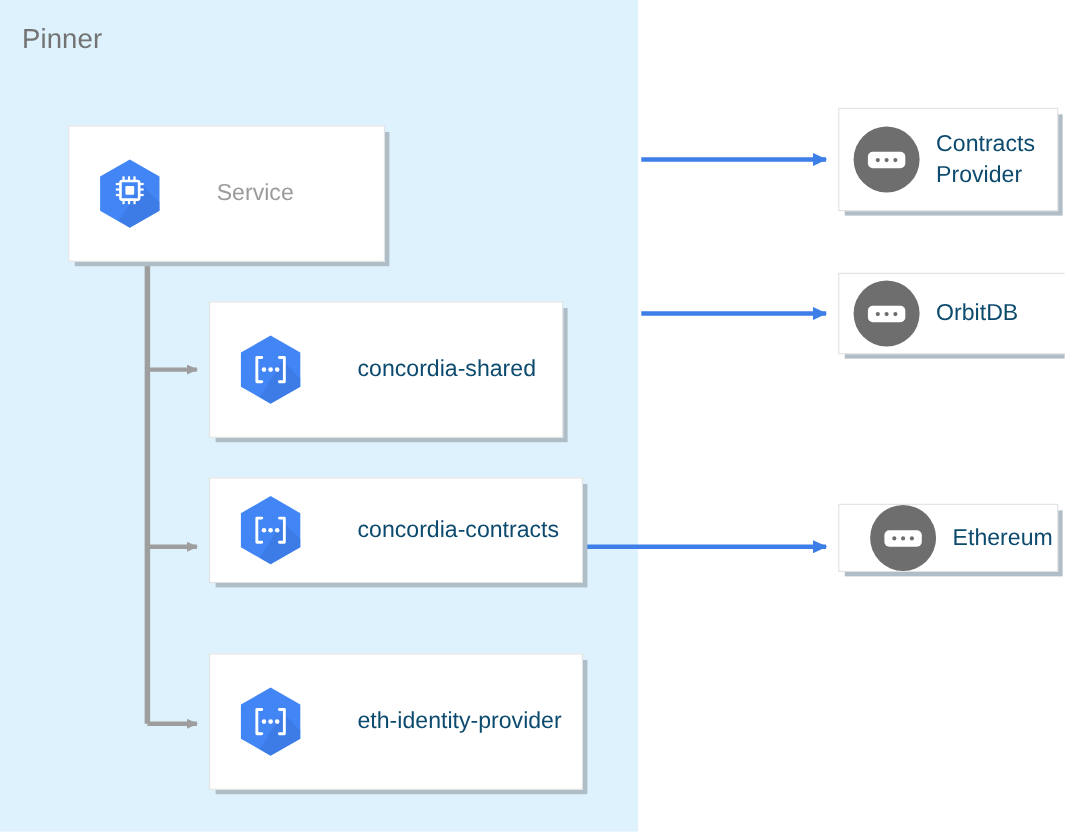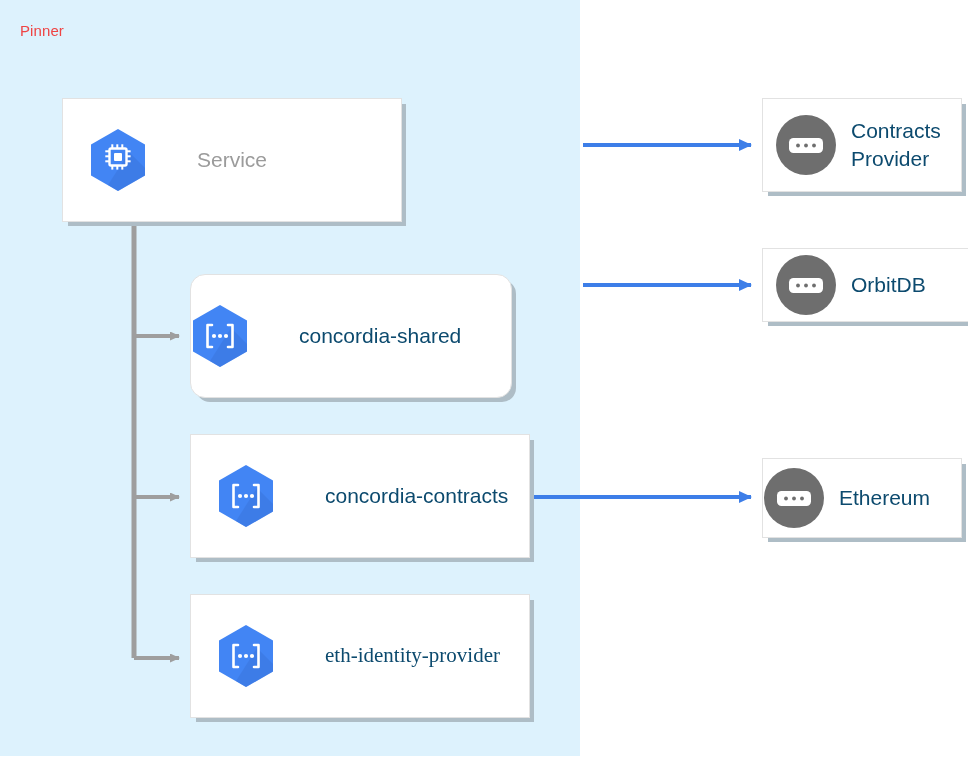--- a/index.html
+++ b/index.html
@@ -26,22 +26,22 @@
     left: 0px;
     top: 0px;
     width: 580px;
     height: 756px;
     background: #ddf2fd;
   }
   .group-title {
     position: absolute;
     left: 20px;
     top: 22px;
-    font-size: 15px;
-    color: #ef4444;
+    font-size: 25px;
+    color: #737373;
     letter-spacing: 0.1px;
     white-space: nowrap;
   }
 
   
   .node {
     position: absolute;
     background: #ffffff;
     border: 1px solid #e2e2e2;
     box-sizing: border-box;
@@ -113,21 +113,21 @@
       <path d="M134,336 L179,336" stroke="#9e9e9e" stroke-width="4" fill="none" marker-end="url(#arrowGray)"></path>
       <path d="M134,497 L179,497" stroke="#9e9e9e" stroke-width="4" fill="none" marker-end="url(#arrowGray)"></path>
       <path d="M134,658 L179,658" stroke="#9e9e9e" stroke-width="4" fill="none" marker-end="url(#arrowGray)"></path>
     </g>
 
     <path d="M583,145 L751,145" stroke="#3d7ee8" stroke-width="4" fill="none" marker-end="url(#arrowBlue)"></path>
     <path d="M583,285 L751,285" stroke="#3d7ee8" stroke-width="4" fill="none" marker-end="url(#arrowBlue)"></path>
     <path d="M531,497 L751,497" stroke="#3d7ee8" stroke-width="4" fill="none" marker-end="url(#arrowBlue)"></path>
   </svg>
 
-  <div class="node service" style="left:62px; top:98px; width:340px; height:124px; padding-left:26px;">
+  <div class="node service" style="left:62px; top:114px; width:288px; height:124px; padding-left:26px;">
     <span class="hex-icon">
       <svg width="58" height="64" viewBox="0 0 58 64">
         <path d="M29 1 L56 16.5 L56 47.5 L29 63 L2 47.5 L2 16.5 Z" fill="#4285f4"></path>
         <path d="M40 24 L56 40 L56 47.5 L29 63 L19 57 Z" fill="#3b75dd" opacity="0.55"></path>
         <g fill="#ffffff">
           <rect x="20.5" y="20.5" width="17" height="17" rx="1.5" ry="1.5" fill="none" stroke="#ffffff" stroke-width="2.4"></rect>
           <rect x="25" y="25" width="8" height="8" rx="1" ry="1"></rect>
           <rect x="22.3" y="16.3" width="2" height="4"></rect>
           <rect x="27.3" y="16.3" width="2" height="4"></rect>
           <rect x="32.3" y="16.3" width="2" height="4"></rect>
@@ -139,59 +139,59 @@
           <rect x="16.3" y="32.3" width="4" height="2"></rect>
           <rect x="37.6" y="22.3" width="4" height="2"></rect>
           <rect x="37.6" y="27.3" width="4" height="2"></rect>
           <rect x="37.6" y="32.3" width="4" height="2"></rect>
         </g>
       </svg>
     </span>
     <span class="node-label" style="margin-left:50px;">Service</span>
   </div>
 
-  <div class="node" style="left:190px; top:274px; width:322px; height:124px; border-radius:15px;">
+  <div class="node" style="left:190px; top:274px; width:322px; height:124px; padding-left:26px;">
     <span class="hex-icon">
       <svg width="58" height="64" viewBox="0 0 58 64">
         <path d="M29 1 L56 16.5 L56 47.5 L29 63 L2 47.5 L2 16.5 Z" fill="#4285f4"></path>
         <path d="M40 24 L56 40 L56 47.5 L29 63 L19 57 Z" fill="#3b75dd" opacity="0.55"></path>
         <g fill="none" stroke="#ffffff" stroke-width="2.6" stroke-linecap="round" stroke-linejoin="round">
           <path d="M21 21 L16.5 21 L16.5 43 L21 43"></path>
           <path d="M37 21 L41.5 21 L41.5 43 L37 43"></path>
         </g>
         <g fill="#ffffff">
           <circle cx="23" cy="32" r="2.1"></circle>
           <circle cx="29" cy="32" r="2.1"></circle>
           <circle cx="35" cy="32" r="2.1"></circle>
         </g>
       </svg>
     </span>
     <span class="node-label" style="margin-left:50px;">concordia-shared</span>
   </div>
 
-  <div class="node" style="left:190px; top:434px; width:340px; height:124px; padding-left:26px;">
+  <div class="node" style="left:190px; top:434px; width:340px; height:96px; padding-left:26px;">
     <span class="hex-icon">
       <svg width="58" height="64" viewBox="0 0 58 64">
         <path d="M29 1 L56 16.5 L56 47.5 L29 63 L2 47.5 L2 16.5 Z" fill="#4285f4"></path>
         <path d="M40 24 L56 40 L56 47.5 L29 63 L19 57 Z" fill="#3b75dd" opacity="0.55"></path>
         <g fill="none" stroke="#ffffff" stroke-width="2.6" stroke-linecap="round" stroke-linejoin="round">
           <path d="M21 21 L16.5 21 L16.5 43 L21 43"></path>
           <path d="M37 21 L41.5 21 L41.5 43 L37 43"></path>
         </g>
         <g fill="#ffffff">
           <circle cx="23" cy="32" r="2.1"></circle>
           <circle cx="29" cy="32" r="2.1"></circle>
           <circle cx="35" cy="32" r="2.1"></circle>
         </g>
       </svg>
     </span>
     <span class="node-label" style="margin-left:50px;">concordia-contracts</span>
   </div>
 
-  <div class="node" style="left:190px; top:594px; width:340px; height:124px; padding-left:26px;font-family:Liberation Serif, serif;">
+  <div class="node" style="left:190px; top:594px; width:340px; height:124px; padding-left:26px;">
     <span class="hex-icon">
       <svg width="58" height="64" viewBox="0 0 58 64">
         <path d="M29 1 L56 16.5 L56 47.5 L29 63 L2 47.5 L2 16.5 Z" fill="#4285f4"></path>
         <path d="M40 24 L56 40 L56 47.5 L29 63 L19 57 Z" fill="#3b75dd" opacity="0.55"></path>
         <g fill="none" stroke="#ffffff" stroke-width="2.6" stroke-linecap="round" stroke-linejoin="round">
           <path d="M21 21 L16.5 21 L16.5 43 L21 43"></path>
           <path d="M37 21 L41.5 21 L41.5 43 L37 43"></path>
         </g>
         <g fill="#ffffff">
           <circle cx="23" cy="32" r="2.1"></circle>
@@ -227,21 +227,21 @@
         <g fill="#6e6e6e">
           <circle cx="23" cy="31.5" r="1.9"></circle>
           <circle cx="31" cy="31.5" r="1.9"></circle>
           <circle cx="39" cy="31.5" r="1.9"></circle>
         </g>
       </svg>
     </span>
     <span class="node-label" style="margin-left:14px;">OrbitDB</span>
   </div>
 
-  <div class="node" style="left:762px; top:458px; width:200px; height:80px; padding-left:0;">
+  <div class="node" style="left:762px; top:458px; width:200px; height:62px; padding-left:27px;">
     <span class="circ-icon">
       <svg width="62" height="62" viewBox="0 0 62 62">
         <circle cx="31" cy="31" r="30" fill="#6e6e6e"></circle>
         <rect x="14" y="24" width="34" height="15" rx="4.5" ry="4.5" fill="#ffffff"></rect>
         <g fill="#6e6e6e">
           <circle cx="23" cy="31.5" r="1.9"></circle>
           <circle cx="31" cy="31.5" r="1.9"></circle>
           <circle cx="39" cy="31.5" r="1.9"></circle>
         </g>
       </svg>

